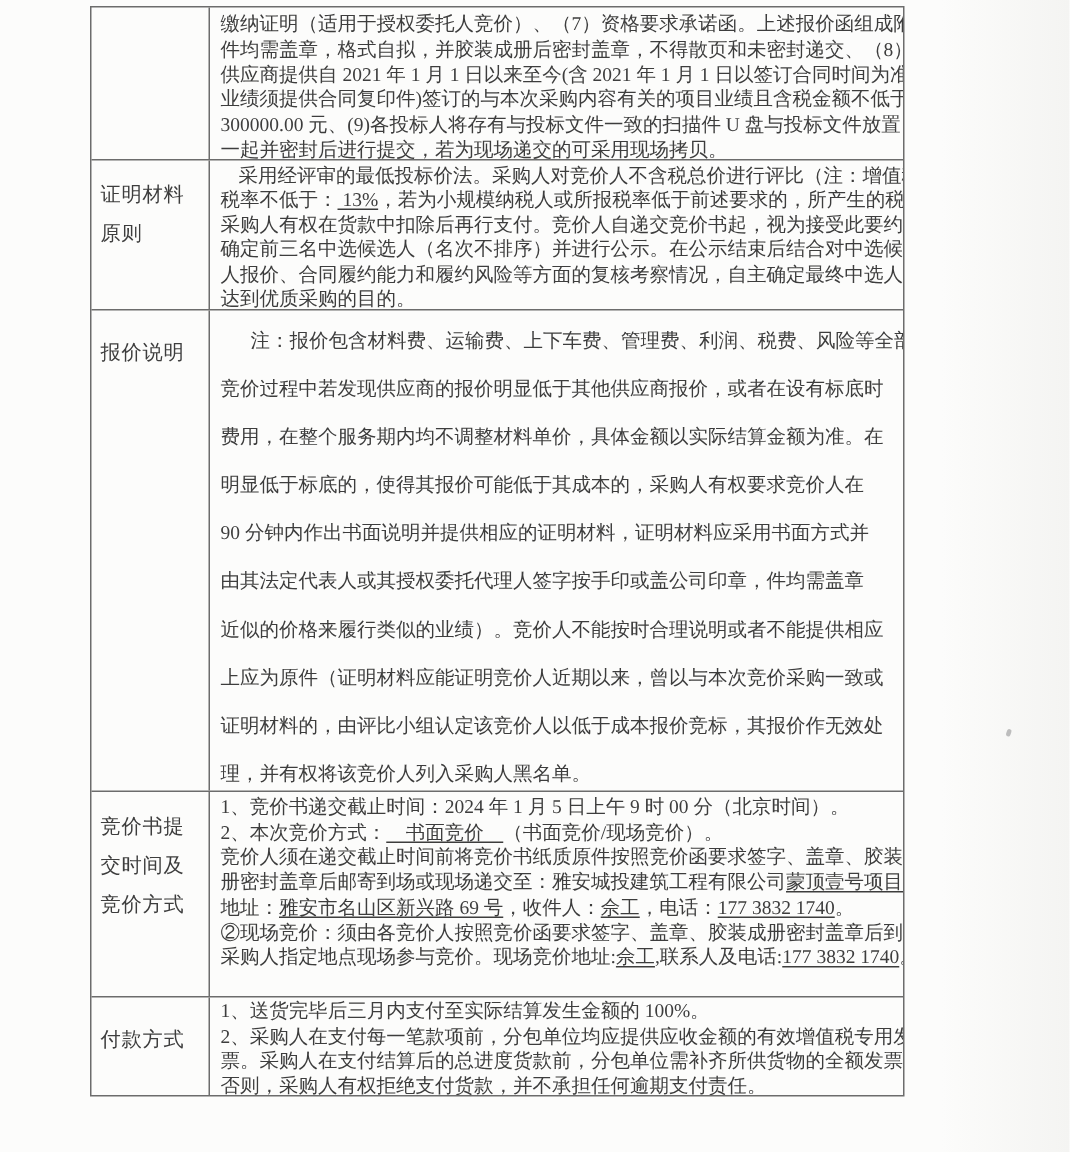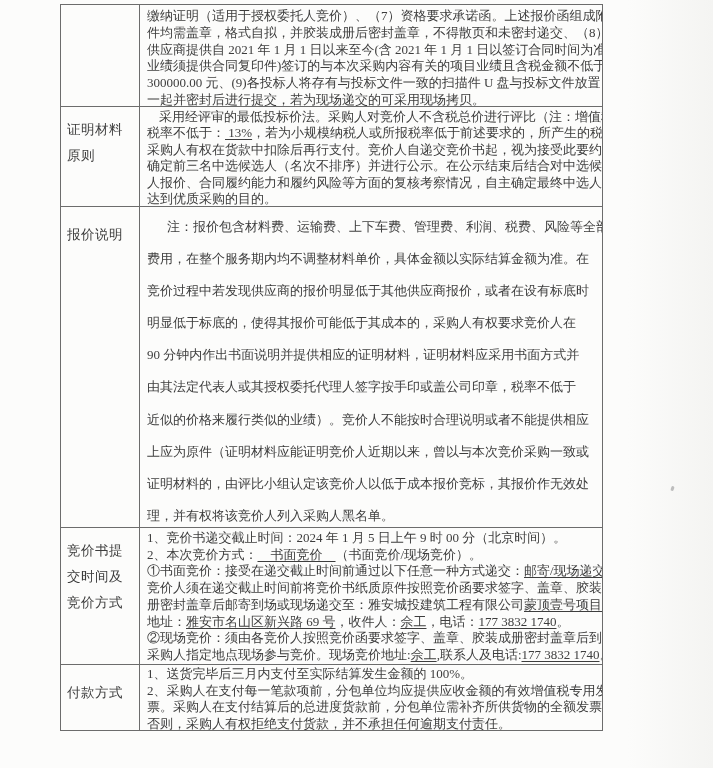--- a/index.html
+++ b/index.html
@@ -66,38 +66,37 @@
         <div class="ln"><span>确定前三名中选候选人（名次不排序）并进行公示。在公示结束后结合对中选候选</span></div>
         <div class="ln"><span>人报价、合同履约能力和履约风险等方面的复核考察情况，自主确定最终中选人，</span></div>
         <div class="ln"><span>达到优质采购的目的。</span></div>
       </div>
     </div>
 
     <div class="row r2">
       <div class="lbl lbl-lg">报价说明</div>
       <div class="cell c2">
         <div class="ln in2"><span>注：报价包含材料费、运输费、上下车费、管理费、利润、税费、风险等全部</span></div>
+        <div class="ln"><span>竞价过程中若发现供应商的报价明显低于其他供应商报价，或者在设有标底时</span></div>
         <div class="ln"><span>费用，在整个服务期内均不调整材料单价，具体金额以实际结算金额为准。在</span></div>
-        <div class="ln"><span>竞价过程中若发现供应商的报价明显低于其他供应商报价，或者在设有标底时</span></div>
         <div class="ln"><span>明显低于标底的，使得其报价可能低于其成本的，采购人有权要求竞价人在</span></div>
         <div class="ln"><span>90 分钟内作出书面说明并提供相应的证明材料，证明材料应采用书面方式并</span></div>
-        <div class="ln"><span>由其法定代表人或其授权委托代理人签字按手印或盖公司印章，税率不低于</span></div>
+        <div class="ln"><span>由其法定代表人或其授权委托代理人签字按手印或盖公司印章，件均需盖章</span></div>
         <div class="ln"><span>近似的价格来履行类似的业绩）。竞价人不能按时合理说明或者不能提供相应</span></div>
         <div class="ln"><span>上应为原件（证明材料应能证明竞价人近期以来，曾以与本次竞价采购一致或</span></div>
         <div class="ln"><span>证明材料的，由评比小组认定该竞价人以低于成本报价竞标，其报价作无效处</span></div>
         <div class="ln"><span>理，并有权将该竞价人列入采购人黑名单。</span></div>
       </div>
     </div>
 
     <div class="row r3">
       <div class="lbl">竞价书提交时间及竞价方式</div>
       <div class="cell c3">
         <div class="ln"><span>1、竞价书递交截止时间：2024 年 1 月 5 日上午 9 时 </span><span class="b">00</span><span> 分（北京时间）。</span></div>
         <div class="ln"><span>2、本次竞价方式：</span><span class="u">　书面竞价　</span><span>（书面竞价/现场竞价）。</span></div>
-        <div class="ln"><span class="b">①书面竞价：</span><span>接受在递交截止时间前通过以下任意一种方式递交：</span><span class="u">邮寄/现场递交</span></div>
         <div class="ln"><span>竞价人须在递交截止时间前将竞价书纸质原件按照竞价函要求签字、盖章、胶装成</span></div>
         <div class="ln"><span>册密封盖章后邮寄到场或现场递交至：雅安城投建筑工程有限公司</span><span class="u">蒙顶壹号项目</span></div>
         <div class="ln"><span>地址：</span><span class="u">雅安市名山区新兴路 69 号</span><span>，收件人：</span><span class="u">佘工</span><span>，电话：</span><span class="u">177 3832 1740</span><span>。</span></div>
         <div class="ln"><span class="b">②现场竞价：</span><span>须由各竞价人按照竞价函要求签字、盖章、胶装成册密封盖章后到</span></div>
         <div class="ln"><span>采购人指定地点现场参与竞价。现场竞价地址:</span><span class="u">佘工</span><span>,联系人及电话:</span><span class="u">177 3832 1740</span><span>。</span></div>
       </div>
     </div>
 
     <div class="row r4">
       <div class="lbl lbl-lg">付款方式</div>

